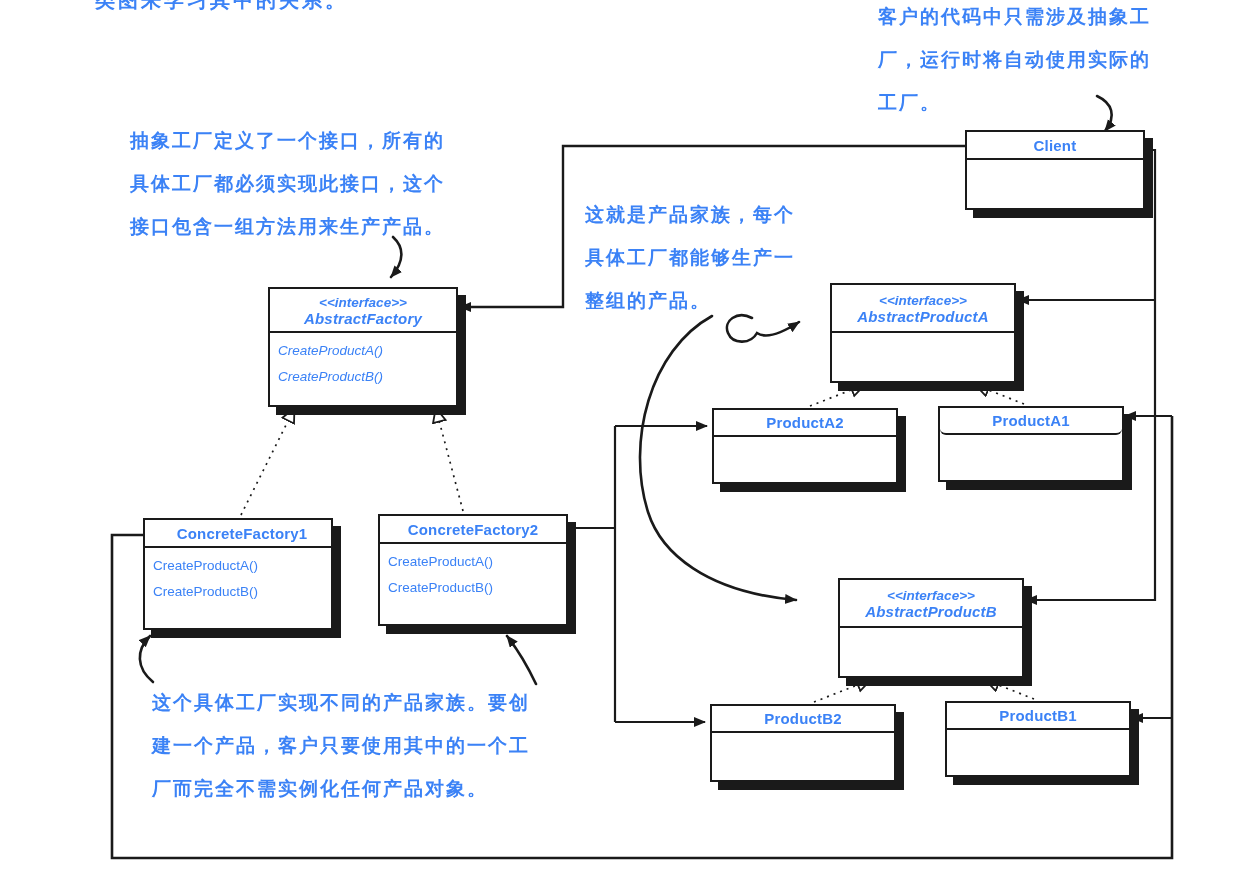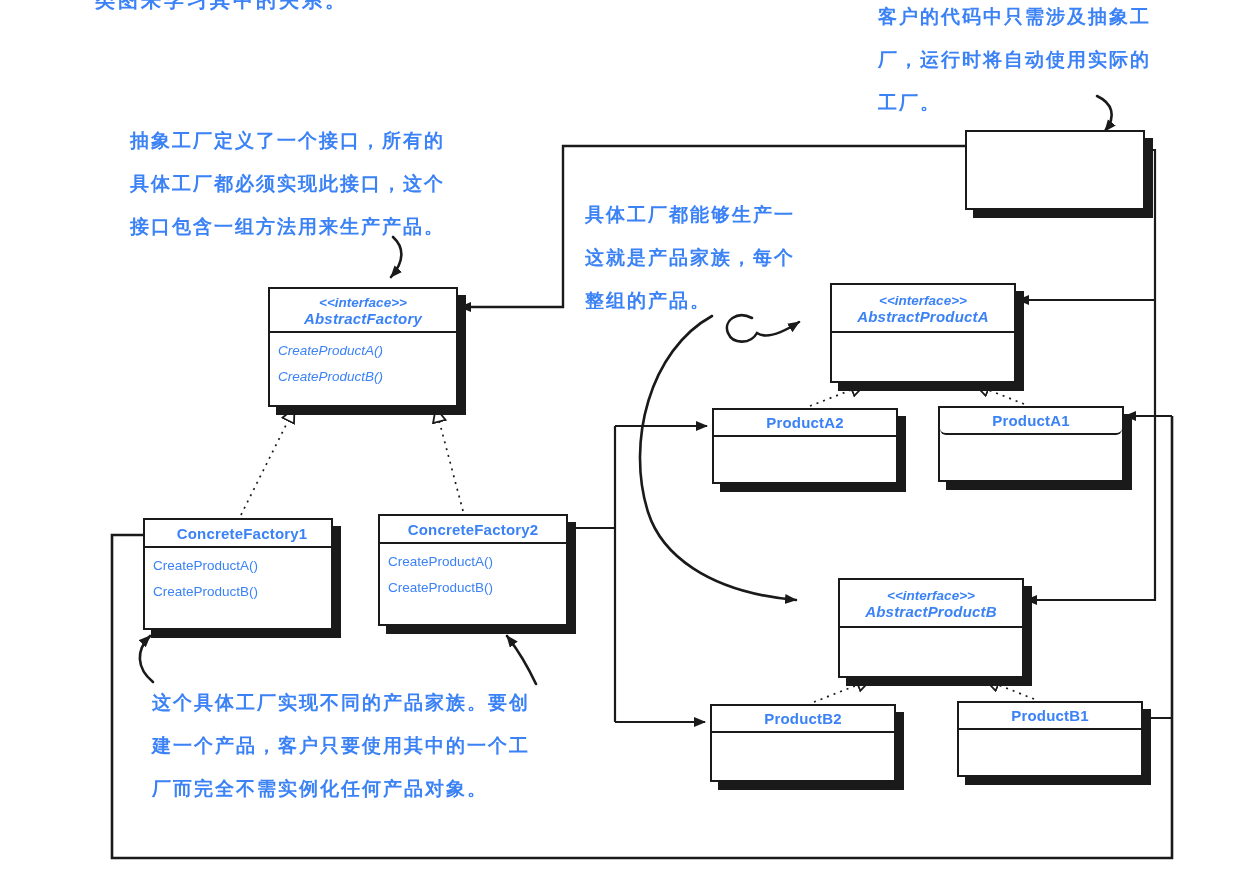--- a/index.html
+++ b/index.html
@@ -22,21 +22,21 @@
   
   #b-client{left:965px;top:130px;width:176px;height:76px;}  #b-client .uhead{height:26px;}
   #b-af{left:268px;top:287px;width:186px;height:116px;}     #b-af .uhead{height:42px;}
   #b-apa{left:830px;top:283px;width:182px;height:96px;}     #b-apa .uhead{height:46px;}
   #b-pa2{left:712px;top:408px;width:182px;height:72px;text-align:center;}     #b-pa2 .uhead{height:25px;}
   #b-pa1{left:938px;top:406px;width:182px;height:72px;}     #b-pa1 .uhead{height:25px;border-radius:6px;}
   #b-cf1{left:143px;top:518px;width:186px;height:108px;}    #b-cf1 .uhead{height:26px;padding-left:8px;}
   #b-cf2{left:378px;top:514px;width:186px;height:108px;}    #b-cf2 .uhead{height:26px;}
   #b-apb{left:838px;top:578px;width:182px;height:96px;}     #b-apb .uhead{height:46px;}
   #b-pb2{left:710px;top:704px;width:182px;height:74px;}     #b-pb2 .uhead{height:25px;}
-  #b-pb1{left:945px;top:701px;width:182px;height:72px;margin-left:12px;}     #b-pb1 .uhead{height:25px;}
+  #b-pb1{left:945px;top:701px;width:182px;height:72px;}     #b-pb1 .uhead{height:25px;}
 
   
   .note{position:absolute;z-index:3;font-family:"DejaVu Sans",sans-serif;
         font-size:19px;font-weight:600;letter-spacing:2px;white-space:nowrap;}
   .note div{height:43px;line-height:36px;}
   #n-factory{left:130px;top:122px;}
   #n-client{left:878px;top:-2px;}
   #n-family{left:585px;top:196px;}
   #n-concrete{left:152px;top:684px;}
   #topclip{position:absolute;left:95px;top:-13px;z-index:3;font-family:"DejaVu Sans",sans-serif;
@@ -91,31 +91,34 @@
     <div>抽象工厂定义了一个接口，所有的</div>
     <div>具体工厂都必须实现此接口，这个</div>
     <div>接口包含一组方法用来生产产品。</div>
   </div>
   <div class="note" id="n-client">
     <div>客户的代码中只需涉及抽象工</div>
     <div>厂，运行时将自动使用实际的</div>
     <div>工厂。</div>
   </div>
   <div class="note" id="n-family">
+    <div>这就是产品家族，每个</div>
     <div>具体工厂都能够生产一</div>
-    <div>这就是产品家族，每个</div>
     <div>整组的产品。</div>
   </div>
   <div class="note" id="n-concrete">
     <div>这个具体工厂实现不同的产品家族。要创</div>
     <div>建一个产品，客户只要使用其中的一个工</div>
     <div>厂而完全不需实例化任何产品对象。</div>
   </div>
 
   <div class="ubox" id="b-client">
+    <div class="uhead">
+      <div class="uname">Client</div>
+    </div>
     <div class="ubody"></div>
   </div>
 
   <div class="ubox it" id="b-af">
     <div class="uhead">
       <div class="ustereo">&lt;&lt;interface&gt;&gt;</div>
       <div class="uname">AbstractFactory</div>
     </div>
     <div class="ubody">
       <div class="umeth">CreateProductA()</div>

